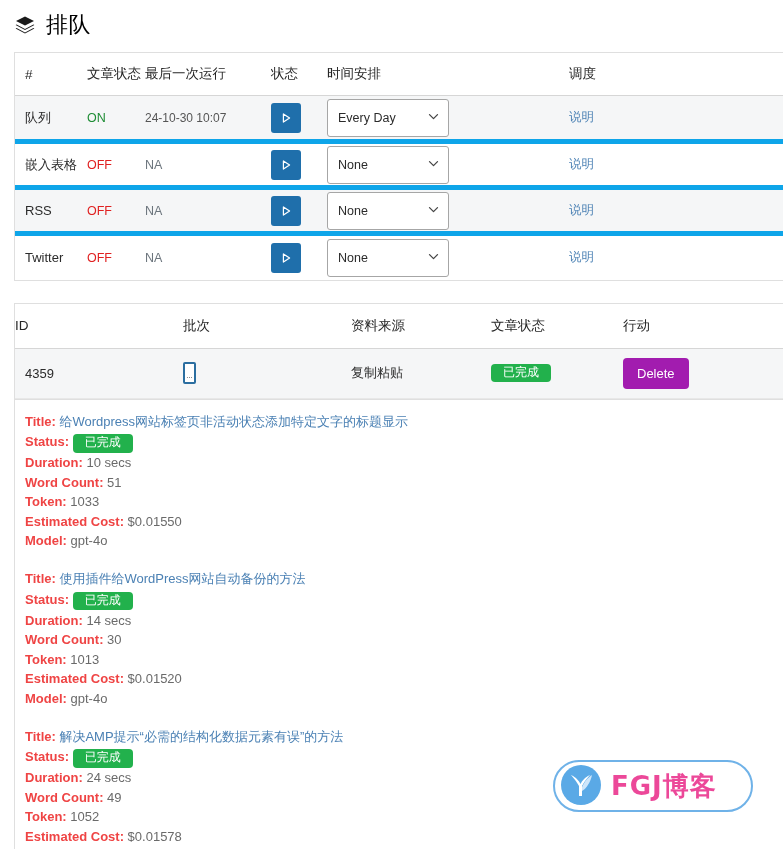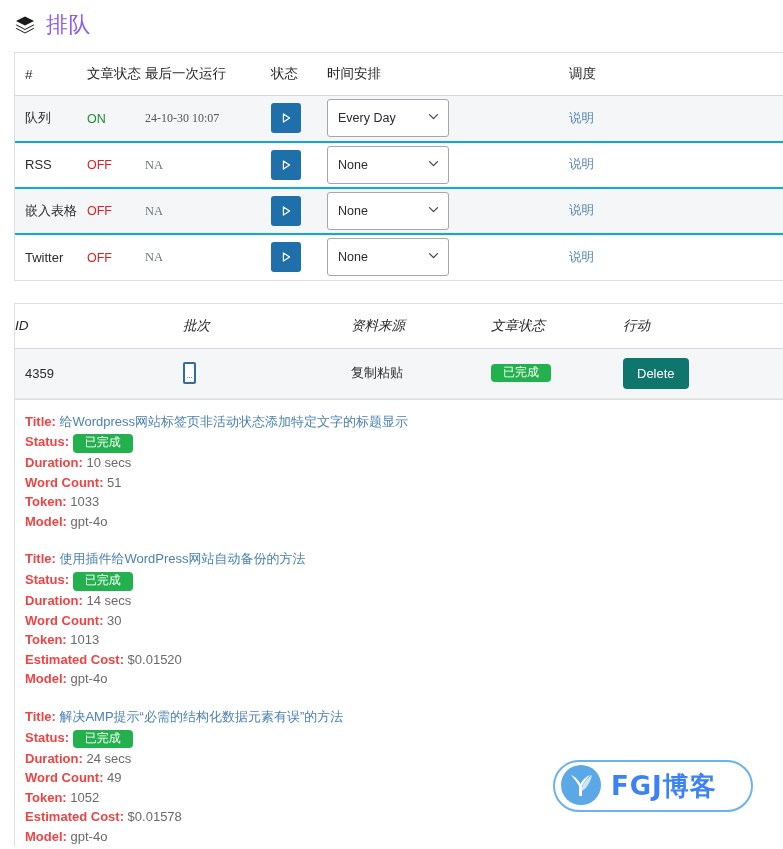--- a/index.html
+++ b/index.html
@@ -15,21 +15,21 @@
   }
   
   .page-head{
     display:flex;align-items:center;gap:10px;
     padding:14px 0 16px 14px;
   }
   .layers-icon{width:22px;height:22px;display:block;}
   .page-title{
     font-size:22px;
     font-weight:400;
-    color:#8b5cf6;
+    color:#000000;
     line-height:1;
     letter-spacing:.5px;
   }
 
   
   .card{
     border-top:1px solid #dfdfdf;
     border-bottom:1px solid #dfdfdf;
     border-left:1px solid #dfdfdf;
     margin-left:14px;
@@ -43,31 +43,31 @@
     padding:12px 0 12px 0;
     border-bottom:1px solid #d6d6d6;
     font-size:13.5px;
     vertical-align:middle;
   }
   tbody td{
     padding:0;
     color:#2b2b2b;
     font-size:13px;
     vertical-align:middle;
-    border-bottom:2px solid #0ea5e9;
+    border-bottom:5px solid #0ea5e9;
   }
   .t1 tbody tr{height:46px;}
   .t1 tbody tr:nth-child(odd){background:#f5f6f7;}
   .t1 tbody tr:nth-child(even){background:#ffffff;}
   .t1 tbody tr:last-child td{border-bottom:none;}
 
   
   .c-num   {width:62px;padding-left:10px;}
   .c-post  {width:58px;}
-  .c-last  {width:126px;font-family:Liberation Serif, serif;}
+  .c-last  {width:126px;}
   .c-state {width:56px;}
   .c-sched {width:242px;margin-left:32px;}
   .c-desc  {width:auto;}
 
   .on{color:#1d8c34;font-size:12.5px;}
   .off{color:#e02020;font-size:12.5px;}
   .na{color:#6c757d;font-size:12.5px;}
   .ts{color:#555;font-size:12px;}
   .rowname{font-size:13px;color:#2b2b2b;}
 
@@ -95,21 +95,21 @@
 
   .link{
     color:#4b81b4;
     font-size:12.5px;
     text-decoration:none;
     cursor:pointer;
   }
 
   
   .gap{height:22px;}
-  .t2 thead th{padding:13px 0 13px 0;font-style:italic;}
+  .t2 thead th{padding:13px 0 13px 0;}
   .c2-id    {width:168px;padding-left:10px;}
   .c2-batch {width:168px;}
   .c2-src   {width:140px;}
   .c2-status{width:132px;}
   .c2-act   {width:auto;}
   .t2 tbody tr{height:50px;background:#f5f6f7;}
   .t2 tbody tr td{border-bottom:1px solid #e8e8e8;}
 
   .batch-chip{
     display:inline-flex;align-items:flex-end;justify-content:center;
@@ -128,21 +128,21 @@
     display:inline-block;
     background:#22b14c;
     color:#ffffff;
     border-radius:4px;
     padding:2px 12px 3px;
     font-size:12px;
     line-height:1.15;
   }
   .btn-delete{
     display:inline-block;
-    background:#0f766e;
+    background:#a21caf;
     color:#fff;
     border:none;border-radius:4px;
     padding:8px 14px;
     font-size:13px;
     cursor:pointer;
     font-family:inherit;
   }
 
   
   .details{
@@ -174,21 +174,21 @@
     background:rgba(255,255,255,.55);
     display:flex;align-items:center;
     box-sizing:border-box;
     padding-left:4px;
   }
   .wm-logo{flex:0 0 auto;}
   .wm-text{
     margin-left:8px;
     font-size:26px;
     font-weight:bold;
-    color:#3b82f6;
+    color:#ec4899;
     letter-spacing:1px;
     font-family:"DejaVu Sans","Liberation Sans",sans-serif;
   }
 </style>
 </head>
 <body>
 
 <div class="page-head">
   <span class="layers-icon">
     <svg width="22" height="22" viewBox="0 0 22 22" aria-hidden="true">
@@ -234,20 +234,46 @@
               <svg width="13" height="13" viewBox="0 0 13 13" aria-hidden="true">
                   <path d="M2.5 4.6 L6.5 8.6 L10.5 4.6" fill="none" stroke="#444" stroke-width="1.3" stroke-linecap="round" stroke-linejoin="round"></path>
                 </svg>
             </span>
           </div>
         </td>
         <td class="c-desc"><span class="link">说明</span></td>
       </tr>
 
       <tr>
+        <td class="c-num"><span class="rowname">嵌入表格</span></td>
+        <td class="c-post"><span class="off">OFF</span></td>
+        <td class="c-last"><span class="na">NA</span></td>
+        <td class="c-state">
+          <button class="play-btn">
+            <span>
+              <svg width="14" height="14" viewBox="0 0 14 14" aria-hidden="true">
+                <path d="M4.4 2.9 L10.6 7 L4.4 11.1 Z" fill="none" stroke="#ffffff" stroke-width="1.2" stroke-linejoin="round"></path>
+              </svg>
+            </span>
+          </button>
+        </td>
+        <td class="c-sched">
+          <div class="select-box">
+            <span>None</span>
+            <span class="chev">
+              <svg width="13" height="13" viewBox="0 0 13 13" aria-hidden="true">
+                  <path d="M2.5 4.6 L6.5 8.6 L10.5 4.6" fill="none" stroke="#444" stroke-width="1.3" stroke-linecap="round" stroke-linejoin="round"></path>
+                </svg>
+            </span>
+          </div>
+        </td>
+        <td class="c-desc"><span class="link">说明</span></td>
+      </tr>
+
+      <tr>
         <td class="c-num"><span class="rowname">RSS</span></td>
         <td class="c-post"><span class="off">OFF</span></td>
         <td class="c-last"><span class="na">NA</span></td>
         <td class="c-state">
           <button class="play-btn">
             <span>
               <svg width="14" height="14" viewBox="0 0 14 14" aria-hidden="true">
                 <path d="M4.4 2.9 L10.6 7 L4.4 11.1 Z" fill="none" stroke="#ffffff" stroke-width="1.2" stroke-linejoin="round"></path>
               </svg>
             </span>
@@ -260,46 +286,20 @@
               <svg width="13" height="13" viewBox="0 0 13 13" aria-hidden="true">
                   <path d="M2.5 4.6 L6.5 8.6 L10.5 4.6" fill="none" stroke="#444" stroke-width="1.3" stroke-linecap="round" stroke-linejoin="round"></path>
                 </svg>
             </span>
           </div>
         </td>
         <td class="c-desc"><span class="link">说明</span></td>
       </tr>
 
       <tr>
-        <td class="c-num"><span class="rowname">嵌入表格</span></td>
-        <td class="c-post"><span class="off">OFF</span></td>
-        <td class="c-last"><span class="na">NA</span></td>
-        <td class="c-state">
-          <button class="play-btn">
-            <span>
-              <svg width="14" height="14" viewBox="0 0 14 14" aria-hidden="true">
-                <path d="M4.4 2.9 L10.6 7 L4.4 11.1 Z" fill="none" stroke="#ffffff" stroke-width="1.2" stroke-linejoin="round"></path>
-              </svg>
-            </span>
-          </button>
-        </td>
-        <td class="c-sched">
-          <div class="select-box">
-            <span>None</span>
-            <span class="chev">
-              <svg width="13" height="13" viewBox="0 0 13 13" aria-hidden="true">
-                  <path d="M2.5 4.6 L6.5 8.6 L10.5 4.6" fill="none" stroke="#444" stroke-width="1.3" stroke-linecap="round" stroke-linejoin="round"></path>
-                </svg>
-            </span>
-          </div>
-        </td>
-        <td class="c-desc"><span class="link">说明</span></td>
-      </tr>
-
-      <tr>
         <td class="c-num"><span class="rowname">Twitter</span></td>
         <td class="c-post"><span class="off">OFF</span></td>
         <td class="c-last"><span class="na">NA</span></td>
         <td class="c-state">
           <button class="play-btn">
             <span>
               <svg width="14" height="14" viewBox="0 0 14 14" aria-hidden="true">
                 <path d="M4.4 2.9 L10.6 7 L4.4 11.1 Z" fill="none" stroke="#ffffff" stroke-width="1.2" stroke-linejoin="round"></path>
               </svg>
             </span>
@@ -350,20 +350,21 @@
 </div>
 
 <div class="details">
 
   <div class="detail-block">
     <div class="detail-line"><span class="k">Title:</span> <span class="title-v">给Wordpress网站标签页非活动状态添加特定文字的标题显示</span></div>
     <div class="detail-line status-line"><span class="k">Status:</span> <span class="badge-green">已完成</span></div>
     <div class="detail-line"><span class="k">Duration:</span> <span class="v">10 secs</span></div>
     <div class="detail-line"><span class="k">Word Count:</span> <span class="v">51</span></div>
     <div class="detail-line"><span class="k">Token:</span> <span class="v">1033</span></div>
+    <div class="detail-line"><span class="k">Estimated Cost:</span> <span class="v">$0.01550</span></div>
     <div class="detail-line"><span class="k">Model:</span> <span class="v">gpt-4o</span></div>
   </div>
 
   <div class="detail-block">
     <div class="detail-line"><span class="k">Title:</span> <span class="title-v">使用插件给WordPress网站自动备份的方法</span></div>
     <div class="detail-line status-line"><span class="k">Status:</span> <span class="badge-green">已完成</span></div>
     <div class="detail-line"><span class="k">Duration:</span> <span class="v">14 secs</span></div>
     <div class="detail-line"><span class="k">Word Count:</span> <span class="v">30</span></div>
     <div class="detail-line"><span class="k">Token:</span> <span class="v">1013</span></div>
     <div class="detail-line"><span class="k">Estimated Cost:</span> <span class="v">$0.01520</span></div>

